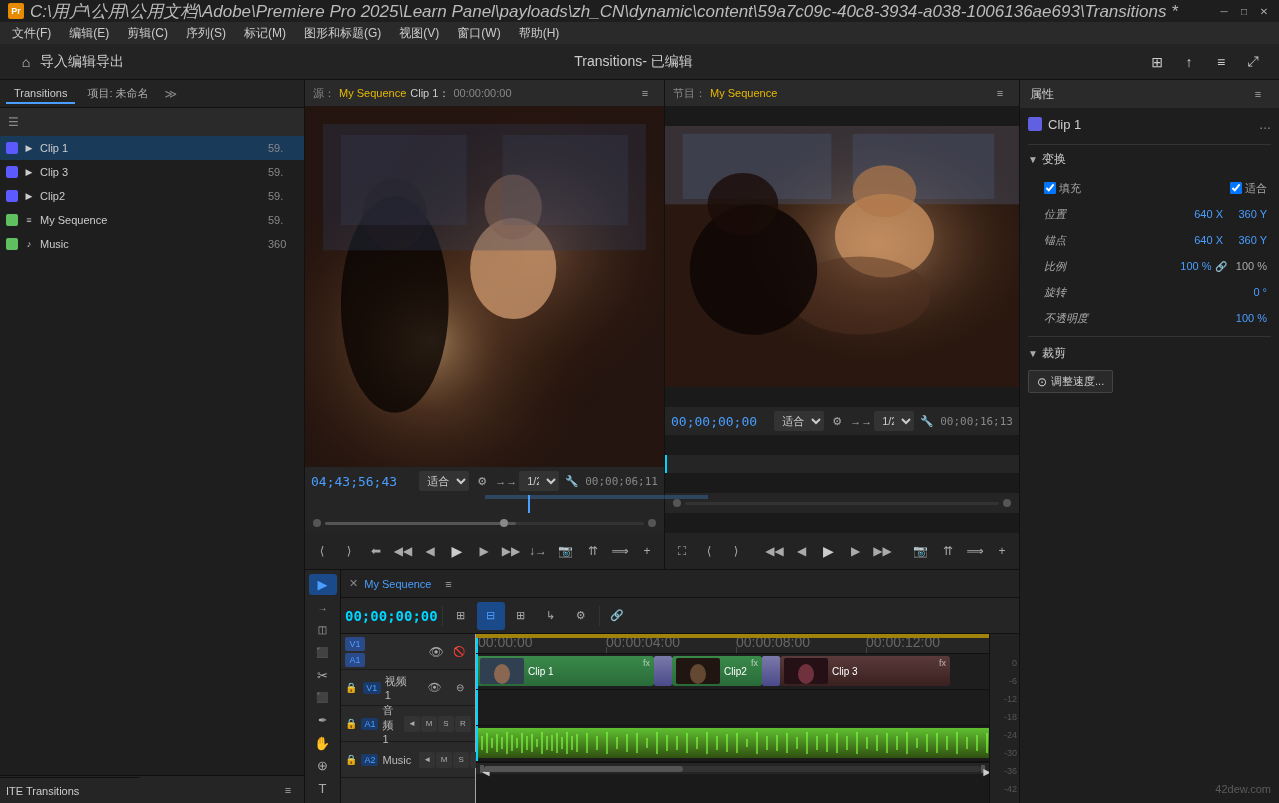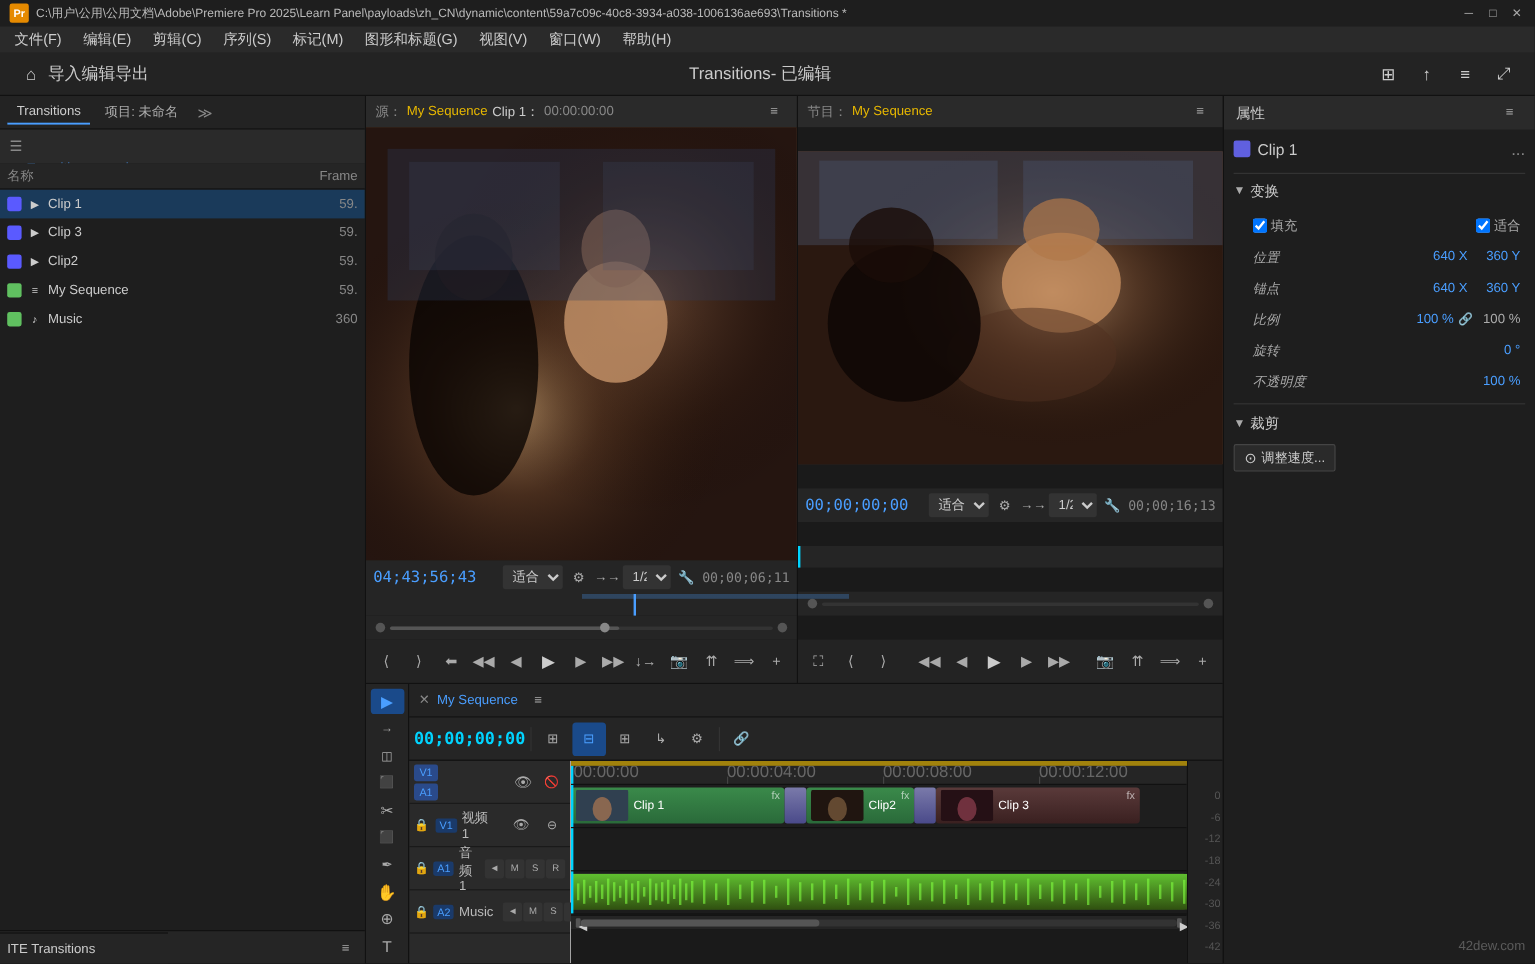--- a/index.html
+++ b/index.html
@@ -33,24 +33,25 @@
       display: flex;
       align-items: center;
       justify-content: center;
       font-size: 9px;
       font-weight: bold;
       color: white;
       flex-shrink: 0;
     }
     #title-bar .title-text {
       flex: 1;
-      font-size: 10px;
+      font-size: 17px;
       color: #bbb;
       overflow: hidden;
       white-space: nowrap;
+      font-style: italic;
     }
     #title-bar .win-controls {
       display: flex;
       gap: 6px;
     }
     #title-bar .win-btn {
       width: 14px;
       height: 14px;
       display: flex;
       align-items: center;
@@ -445,21 +446,21 @@
     .item-icon {
       width: 14px;
       height: 14px;
       display: flex;
       align-items: center;
       justify-content: center;
       font-size: 9px;
       flex-shrink: 0;
     }
     .item-name { flex: 1; font-size: 11px; overflow: hidden; white-space: nowrap; }
-    .item-frames { color: #888; font-size: 11px; min-width: 30px; text-align: right; }
+    .item-frames { color: #888; font-size: 11px; min-width: 30px; text-align: left; }
 
     
     #timeline-area {
       flex: 1;
       display: flex;
       flex-direction: column;
       background: #1a1a1a;
     }
     .timeline-header-bar {
       height: 28px;
@@ -816,24 +817,20 @@
       </div>
       <div style="margin-left:4px;font-size:12px;color:#888;">≫</div>
     </div>
 
     <div class="panel-header-row">
       <span style="font-size:12px;color:#888;">☰</span>
       <span class="panel-title-blue">Transitions.prproj</span>
     </div>
 
 
-    <div class="project-list-header">
-      <span style="flex:1;">名称</span>
-      <span>Frame</span>
-    </div>
 
     <div class="project-list">
       <div class="project-item selected">
         <div class="item-color-sq" style="background:#5a5aff;"></div>
         <div class="item-icon">▶</div>
         <span class="item-name">Clip 1</span>
         <span class="item-frames">59.</span>
       </div>
       <div class="project-item">
         <div class="item-color-sq" style="background:#5a5aff;"></div>

